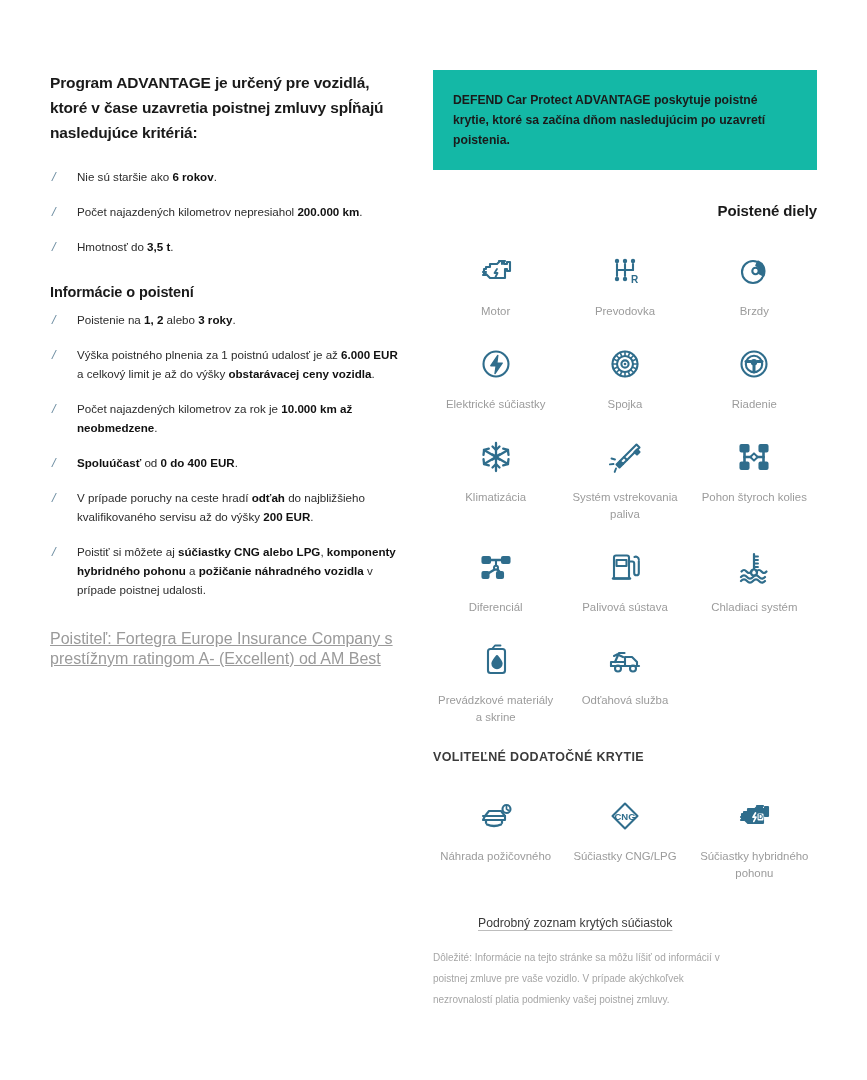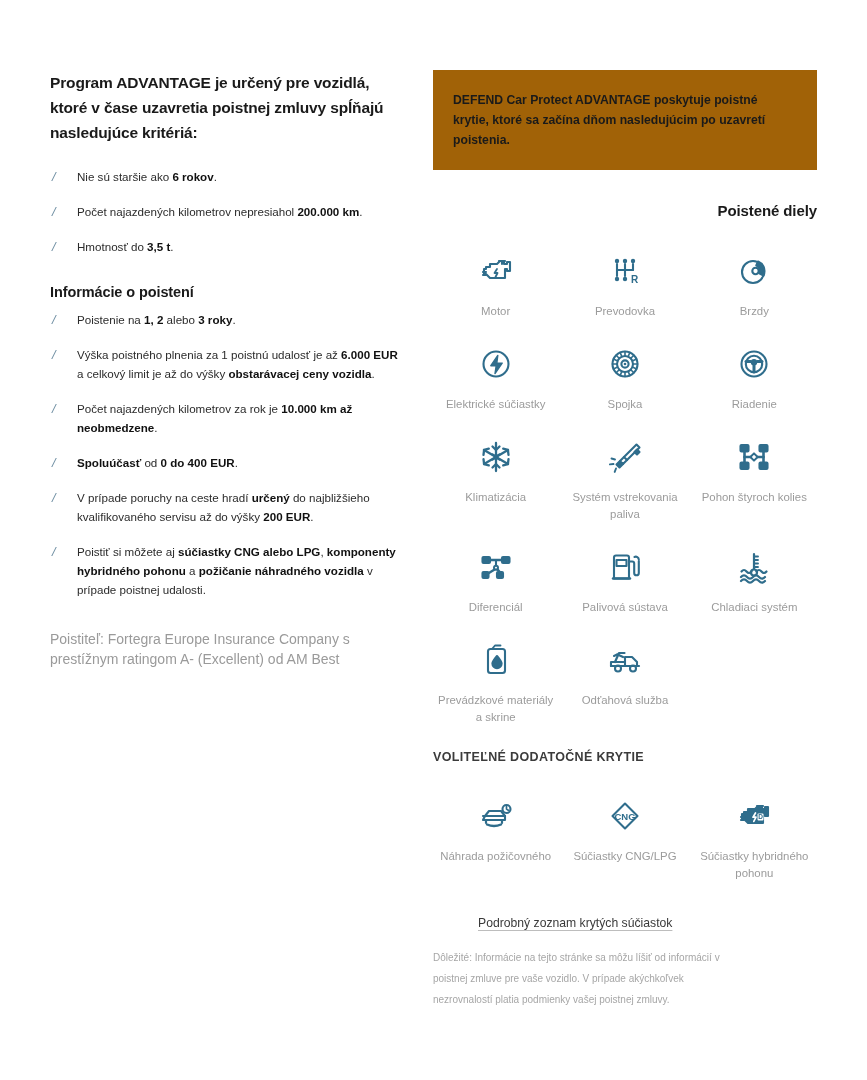--- a/index.html
+++ b/index.html
@@ -86,28 +86,29 @@
     top: 0px;
     color: #6f8fa3;
     font-size: 13px;
     font-weight: 400;
     font-style: italic;
   }
   ul.slash-list li b { font-weight: bold; color: #111; }
 
   .footnote {
     margin-top: 30px;
-    font-size: 14px;
+    font-size: 16px;
     line-height: 20px;
     color: #9a9a9a;
+    text-decoration: underline;
   }
 
   
   .info-box {
-    background: #a16207;
+    background: #14b8a6;
     padding: 20px 22px 20px 20px;
     box-sizing: border-box;
     width: 384px;
     margin-bottom: 32px;
   }
   .info-box p {
     margin: 0;
     font-size: 12.2px;
     line-height: 20px;
     font-weight: bold;
@@ -182,21 +183,21 @@
         <li><span class="slash">/</span><span>Hmotnosť do <b>3,5 t</b>.</span></li>
       </ul>
 
     <h2 class="sec-title">Informácie o poistení</h2>
 
     <ul class="slash-list" id="insurance-list">
         <li><span class="slash">/</span><span>Poistenie na <b>1, 2</b> alebo <b>3 roky</b>.</span></li>
         <li><span class="slash">/</span><span>Výška poistného plnenia za 1 poistnú udalosť je až <b>6.000 EUR</b> a celkový limit je až do výšky <b>obstarávacej ceny vozidla</b>.</span></li>
         <li><span class="slash">/</span><span>Počet najazdených kilometrov za rok je <b>10.000 km až neobmedzene</b>.</span></li>
         <li><span class="slash">/</span><span><b>Spoluúčasť</b> od <b>0 do 400 EUR</b>.</span></li>
-        <li><span class="slash">/</span><span>V prípade poruchy na ceste hradí <b>určený</b> do najbližšieho kvalifikovaného servisu až do výšky <b>200 EUR</b>.</span></li>
+        <li><span class="slash">/</span><span>V prípade poruchy na ceste hradí <b>odťah</b> do najbližšieho kvalifikovaného servisu až do výšky <b>200 EUR</b>.</span></li>
         <li><span class="slash">/</span><span>Poistiť si môžete aj <b>súčiastky CNG alebo LPG</b>, <b>komponenty hybridného pohonu</b> a <b>požičanie náhradného vozidla</b> v prípade poistnej udalosti.</span></li>
       </ul>
 
     <div class="footnote">Poistiteľ: Fortegra Europe Insurance Company s prestížnym ratingom A- (Excellent) od AM Best</div>
   </div>
 
   <div class="col-right">
 
     <div class="info-box">
       <p>DEFEND Car Protect ADVANTAGE poskytuje poistné krytie, ktoré sa začína dňom nasledujúcim po uzavretí poistenia.</p>

